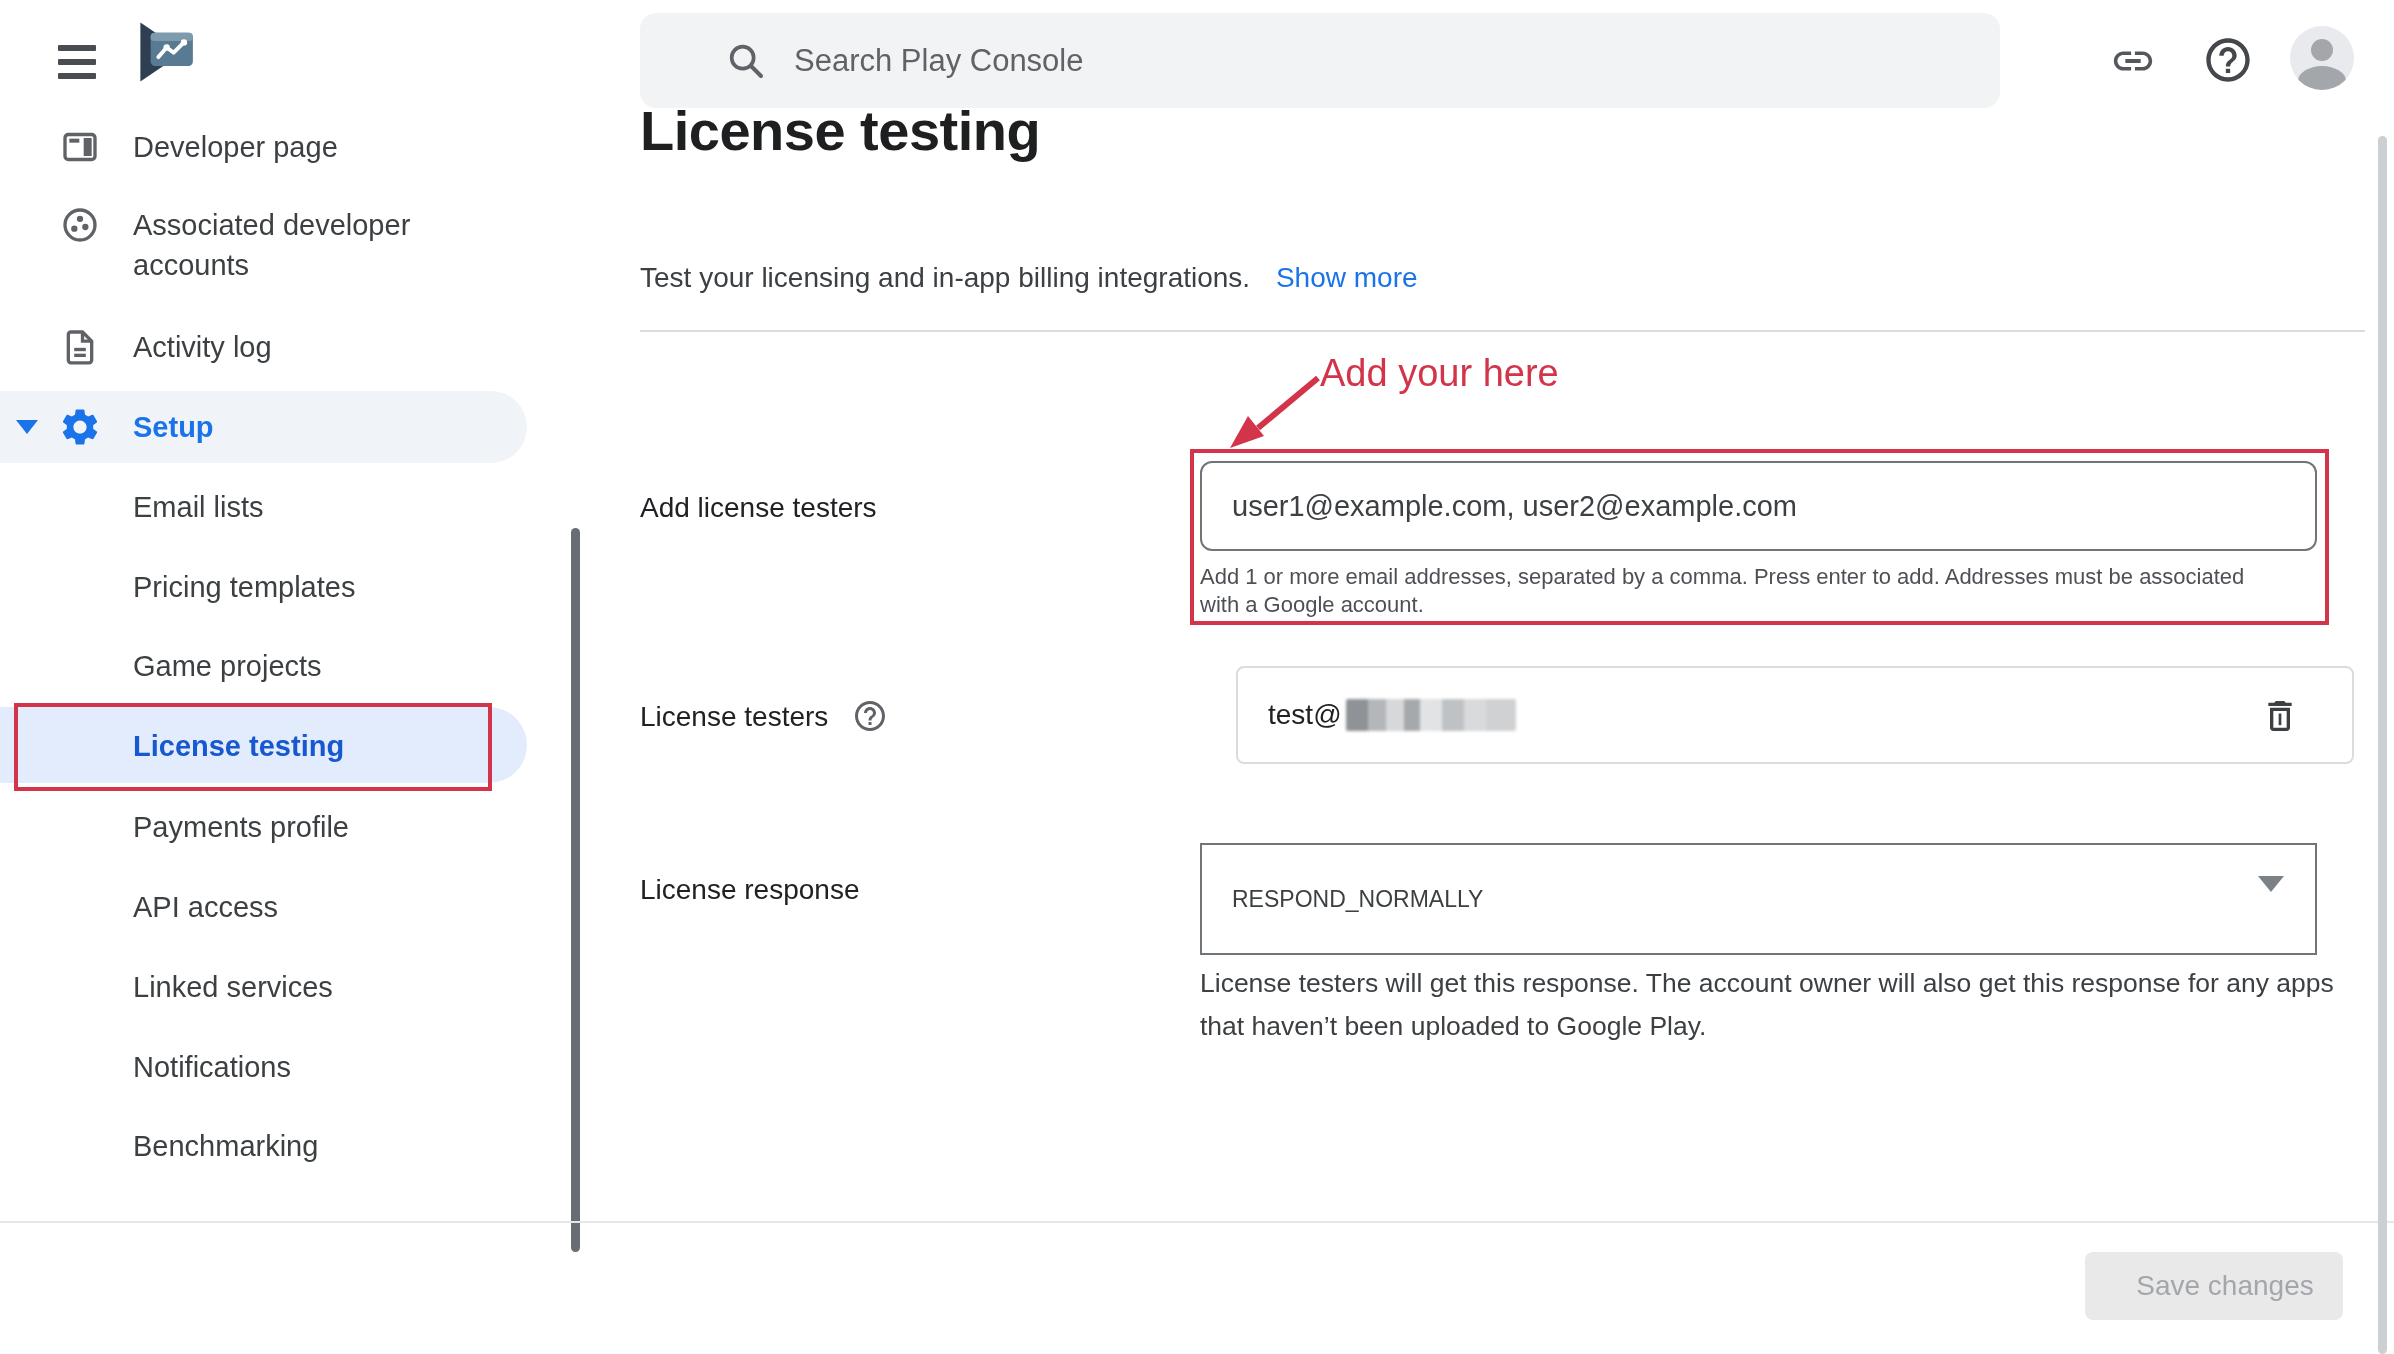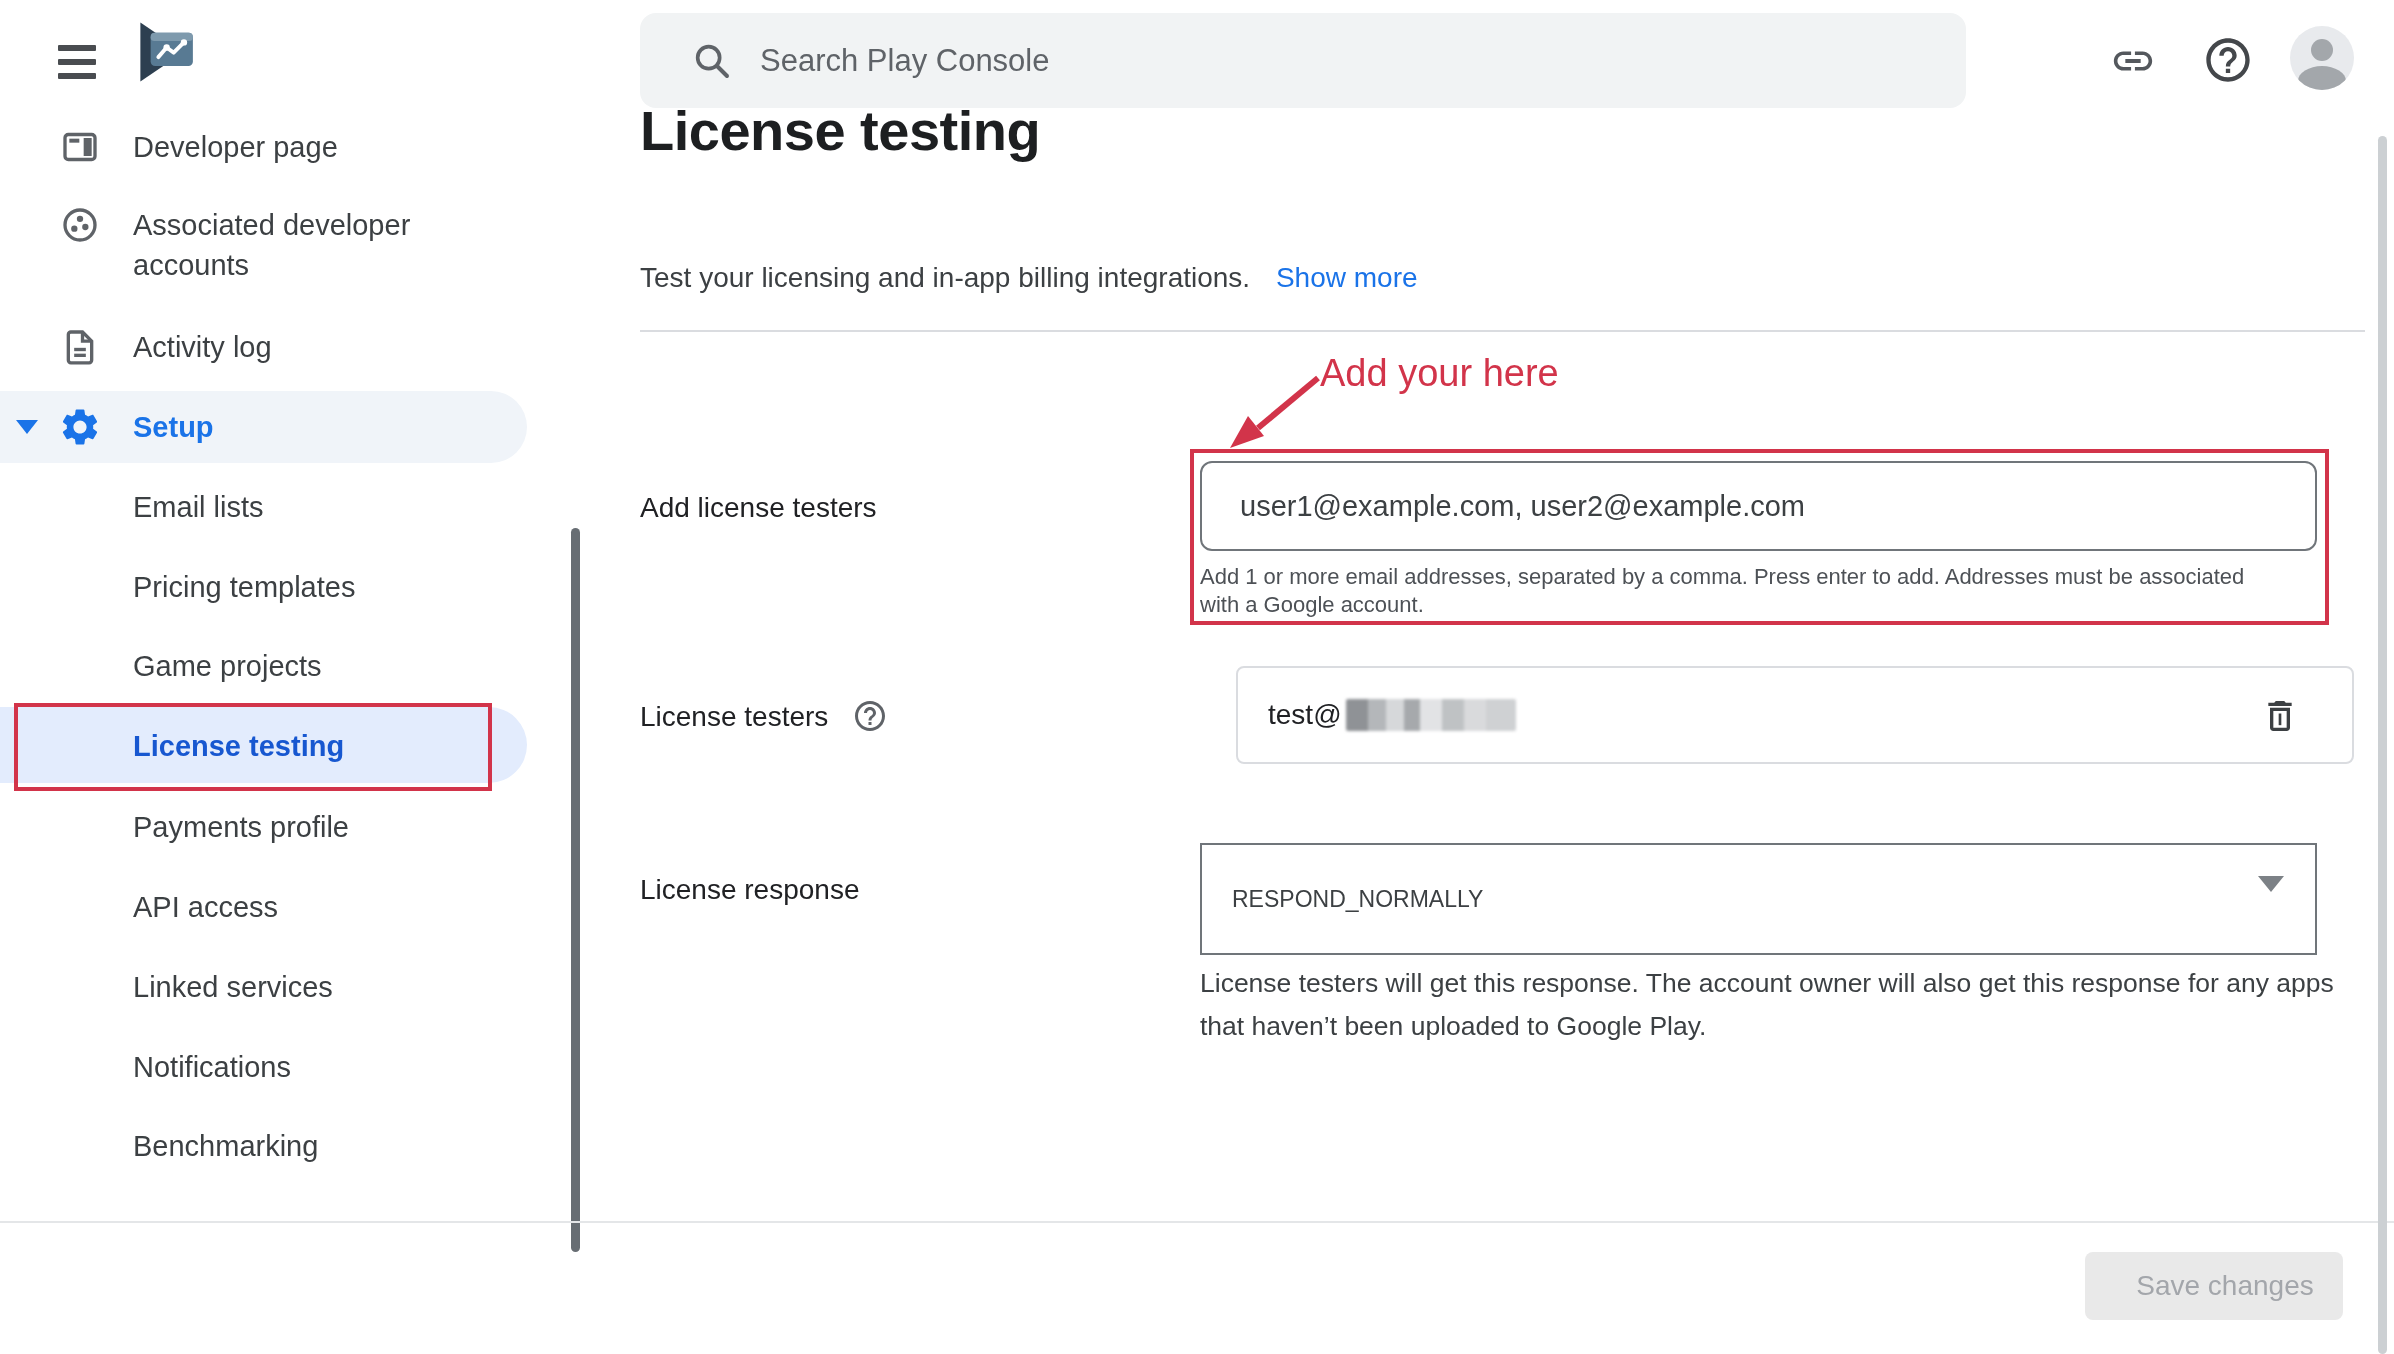--- a/index.html
+++ b/index.html
@@ -26,21 +26,21 @@
   .caret-down-blue{width:0;height:0;border-left:11px solid transparent;border-right:11px solid transparent;border-top:14px solid #1a73e8;}
   .caret-down-gray{width:0;height:0;border-left:13px solid transparent;border-right:13px solid transparent;border-top:16px solid #7c8186;}
   
   .h1{font-size:56px;font-weight:600;color:#1d1f21;letter-spacing:-0.5px;}
   .subtitle{font-size:28px;color:#3c4043;}
   .link{color:#1a73e8;cursor:pointer;}
   .divider{height:2px;background:#dadce0;}
   .annotation-red{color:#d2344a;font-size:38px;}
   .field-label{font-size:28px;color:#202124;}
   .text-input{box-sizing:border-box;width:1117px;height:90px;border:2px solid #70757a;border-radius:12px;
-              padding:0 38px;font-family:"Liberation Sans",sans-serif;font-size:29px;color:#3c4043;background:#fff;outline:none;}
+              padding:0 30px;font-family:"Liberation Sans",sans-serif;font-size:29px;color:#3c4043;background:#fff;outline:none;}
   .helper{font-size:22px;color:#4d5156;line-height:28px;width:1060px;}
   .card{box-sizing:border-box;width:1118px;height:98px;background:#fff;border:2px solid #dadce0;border-radius:8px;
         display:flex;align-items:center;margin-left:36px;}
   .card-text{font-size:28px;color:#202124;margin-left:30px;}
   .redacted{display:inline-block;width:170px;height:32px;margin-left:4px;vertical-align:middle;border-radius:2px;
             background:linear-gradient(90deg,#8f9296 0 22px,#b4b7ba 22px 40px,#d6d8da 40px 58px,#a6a9ac 58px 74px,#e2e3e5 74px 96px,#bfc2c4 96px 118px,#d9dadc 118px 140px,#cfd1d3 140px 170px);
             filter:blur(1.5px);}
   .select-box{box-sizing:border-box;width:1117px;height:112px;border:2px solid #70757a;border-radius:0;background:#fff;
               display:flex;align-items:center;font-size:23px;color:#3c4043;}
   .description{font-size:26.5px;color:#3c4043;line-height:43px;width:1165px;}
@@ -63,21 +63,21 @@
     <svg width="64" height="68" viewBox="0 0 100 104">
       <path d="M10 6 L10 98 L78 52 Z" fill="#2d3f50"></path>
       <rect x="26" y="22" width="66" height="52" rx="7" fill="#587a93"></rect>
       <rect x="26" y="22" width="66" height="13" rx="6" fill="#7e9aad"></rect>
       <polyline points="38,60 51,45 62,53 78,37" stroke="#ffffff" stroke-width="6" fill="none" stroke-linecap="round" stroke-linejoin="round"></polyline>
       <circle cx="51" cy="45" r="5" fill="#ffffff"></circle>
       <circle cx="78" cy="37" r="5" fill="#ffffff"></circle>
     </svg>
   </div>
 
-  <div class="abs searchbar" style="left:640px;top:13px;">
+  <div class="abs searchbar" style="left:640px;top:13px;padding-left:34px;">
     <span style="margin-left:52px;display:flex;">
       <svg width="40" height="40" viewBox="0 0 24 24">
           <circle cx="10" cy="10" r="6.6" fill="none" stroke="#5f6368" stroke-width="2.2"></circle>
           <line x1="15" y1="15" x2="21" y2="21" stroke="#5f6368" stroke-width="2.4" stroke-linecap="round"></line>
         </svg>
     </span>
     <span class="search-ph">Search Play Console</span>
   </div>
 
   <div class="abs" style="left:2110px;top:38px;">

